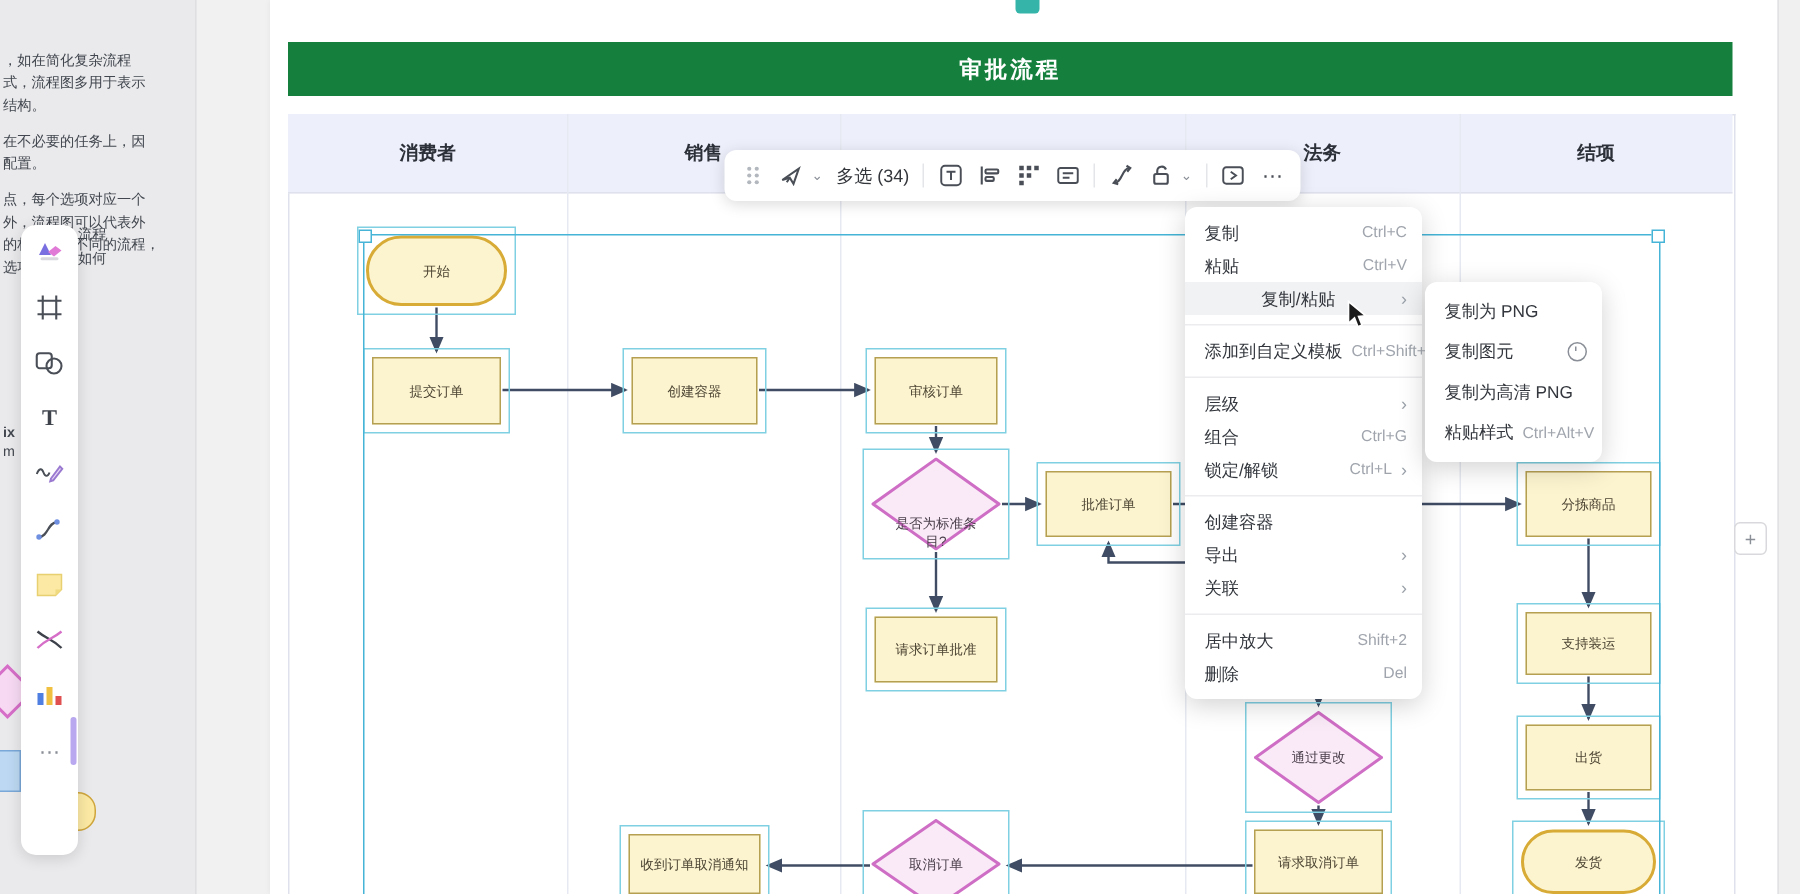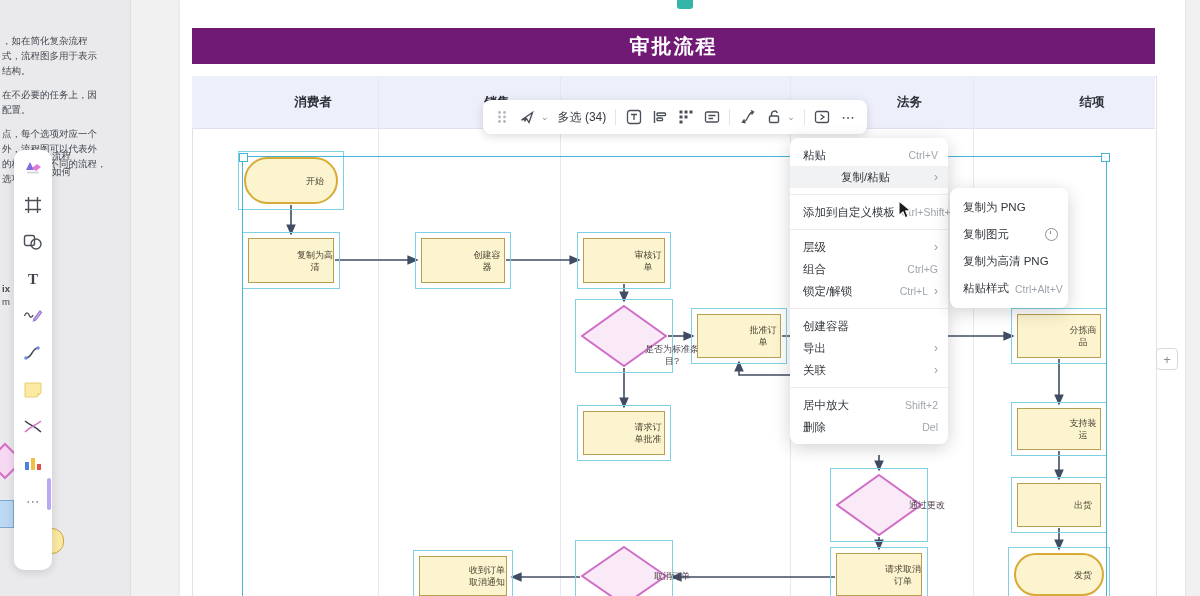--- a/index.html
+++ b/index.html
@@ -6,35 +6,35 @@
   #stage{position:relative;width:1200px;height:596px;overflow:hidden;
          font-family:"Liberation Sans","DejaVu Sans",sans-serif;background:#f1f1f2;}
   
   #help-panel{position:absolute;left:0;top:0;width:130px;height:596px;background:#eaeaec;border-right:1px solid #dfdfe2;}
   .help-line{position:relative;left:2px;font-size:9.5px;color:#42474f;line-height:15px;white-space:nowrap;}
   .help-gap{height:9px;}
   .frag{position:absolute;font-size:9.5px;color:#42474f;}
   
   #page{position:absolute;left:180px;top:0;width:1005px;height:596px;background:#ffffff;box-shadow:0 0 4px rgba(0,0,0,.06);}
   #right-strip{position:absolute;left:1185px;top:0;width:15px;height:596px;background:#f0f0f1;border-left:1px solid #e2e2e5;}
-  #banner{position:absolute;left:192px;top:28px;width:963px;height:36px;background:#701a75;
-          display:flex;align-items:center;justify-content:center;color:#fff;font-size:20px;font-weight:bold;letter-spacing:2px;z-index:1;}
+  #banner{position:absolute;left:192px;top:28px;width:963px;height:36px;background:#15803d;
+          display:flex;align-items:center;justify-content:center;color:#fff;font-size:15px;font-weight:bold;letter-spacing:2px;z-index:1;}
   #lane-header{position:absolute;left:192px;top:76px;width:963px;height:52px;background:#edeffa;border-bottom:1px solid #dfe2ec;z-index:1;}
   .lane-cell{position:absolute;top:0;height:52px;display:flex;align-items:center;justify-content:center;
-             font-size:12.5px;font-weight:bold;color:#2c3038;margin-left:28px;}
+             font-size:12.5px;font-weight:bold;color:#2c3038;}
   #lane-frame{position:absolute;left:192px;top:76px;width:963px;height:520px;border:1px solid #dfe2ec;border-bottom:none;z-index:0;}
   .lane-div{position:absolute;top:76px;width:1px;height:520px;background:#e7e9f2;z-index:1;}
   #page-tab{position:absolute;left:677px;top:0;width:16px;height:9px;background:#35b5aa;border-radius:0 0 3px 3px;z-index:2;}
   
   #edges{position:absolute;left:0;top:0;width:1200px;height:596px;z-index:2;pointer-events:none;}
   #edges polyline{fill:none;stroke:#3f4c63;stroke-width:1.6;}
   
   .nsel{position:absolute;border:1px solid #7fd0e2;z-index:3;}
   .node{position:absolute;z-index:4;display:flex;align-items:center;justify-content:center;text-align:center;
-        font-size:9px;color:#4c4533;white-space:pre-line;line-height:12px;padding-left:48px;}
+        font-size:9px;color:#4c4533;white-space:pre-line;line-height:12px;}
   .node.rect{background:#fcf3cf;border:1.5px solid #b5a052;box-sizing:border-box;}
   .node.start{background:#fcf3cf;border:2px solid #d7ab35;border-radius:24px;box-sizing:border-box;}
   .node.diamond{background:transparent;}
   .node.diamond svg{position:absolute;left:0;top:0;}
   .node.diamond polygon{fill:#faeaf8;stroke:#cf6ec5;stroke-width:2;}
   .node.diamond span{position:relative;z-index:1;color:#4a3f4a;}
   
   #big-sel{position:absolute;left:242px;top:156px;width:863px;height:440px;border:1px solid #45b4d6;border-bottom:none;z-index:5;pointer-events:none;}
   .handle{position:absolute;width:7px;height:7px;background:#fff;border:1px solid #45b4d6;z-index:6;}
   
@@ -215,20 +215,24 @@
       <svg width="16" height="16" viewBox="0 0 16 16" fill="none" stroke="#4a4f57" stroke-width="1.3">
           <rect x="1.5" y="2.5" width="13" height="11" rx="2"></rect>
           <path d="M6.5 5.5 L10 8 L6.5 10.5"></path>
         </svg>
     </span>
     <span class="tb-ic" style="font-size:14px;color:#4a4f57;">⋯</span>
   </div>
 
   <div id="ctx-menu" class="menu">
       <div class="mrow">
+        <span class="mlabel">复制</span>
+        <span class="msc">Ctrl+C</span>
+      </div>
+      <div class="mrow">
         <span class="mlabel">粘贴</span>
         <span class="msc">Ctrl+V</span>
       </div>
       <div class="mrow hover">
         <span class="mlabel">复制/粘贴</span>
         <span class="mar">›</span>
       </div>
       <div class="mdiv"></div>
       <div class="mrow">
         <span class="mlabel">添加到自定义模板</span>
@@ -351,21 +355,21 @@
     <path d="M2 1 L2 15.5 L6 12 L8.3 17.8 L11 16.6 L8.7 11 L13.5 10.5 Z" fill="#1b1b1b" stroke="#ffffff" stroke-width="1.1"></path>
   </svg>
 
 <div class="lane-div" style="left: 378px;"></div>
     <div class="lane-div" style="left: 560px;"></div>
     <div class="lane-div" style="left: 790px;"></div>
     <div class="lane-div" style="left: 973px;"></div>
     <div class="nsel" style="left: 238px; top: 151px; width: 104px; height: 57px;"></div>
     <div class="node start" style="left: 244px; top: 157px; width: 94px; height: 47px;"><span>开始</span></div>
     <div class="nsel" style="left: 242px; top: 232px; width: 96px; height: 55px;"></div>
-    <div class="node rect" style="left: 248px; top: 238px; width: 86px; height: 45px;"><span>复制为高清</span></div>
+    <div class="node rect" style="left: 248px; top: 238px; width: 86px; height: 45px;"><span>提交订单</span></div>
     <div class="nsel" style="left: 415px; top: 232px; width: 94px; height: 55px;"></div>
     <div class="node rect" style="left: 421px; top: 238px; width: 84px; height: 45px;"><span>创建容器</span></div>
     <div class="nsel" style="left: 577px; top: 232px; width: 92px; height: 55px;"></div>
     <div class="node rect" style="left: 583px; top: 238px; width: 82px; height: 45px;"><span>审核订单</span></div>
     <div class="nsel" style="left: 575px; top: 299px; width: 96px; height: 72px;"></div>
     <div class="node diamond" style="left: 581px; top: 305px; width: 86px; height: 62px; align-items: flex-end;"><svg width="86" height="62">
         <polygon points="43,1 85,31 43,61 1,31"></polygon>
       </svg><span>是否为标准条
 目?</span></div>
     <div class="nsel" style="left: 691px; top: 308px; width: 94px; height: 54px;"></div>

